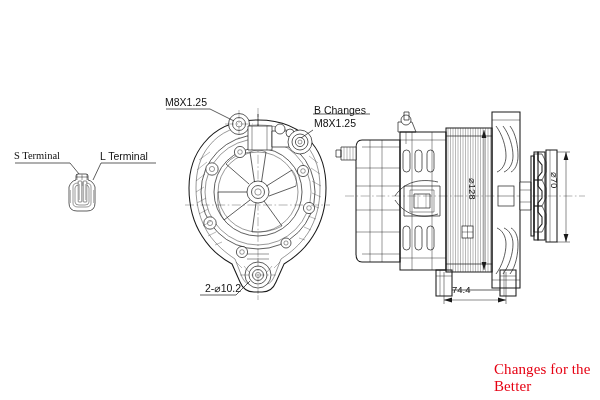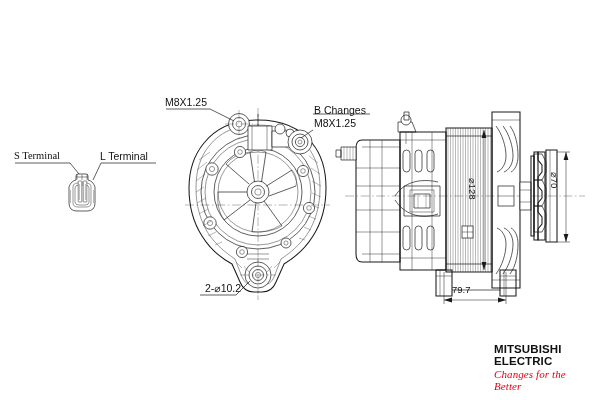--- a/index.html
+++ b/index.html
@@ -16,36 +16,36 @@
   .hair{fill:none;stroke:#333;stroke-width:.35;}
   .ctr{fill:none;stroke:#444;stroke-width:.4;stroke-dasharray:9 2.5 1.6 2.5;}
   .dim{fill:none;stroke:#1a1a1a;stroke-width:.5;}
   .wh{fill:#fff;stroke:#1a1a1a;stroke-width:.7;}
   .wh2{fill:#fff;stroke:#1a1a1a;stroke-width:.5;}
   .gry2{fill:#ececec;stroke:#1a1a1a;stroke-width:.5;}
   .blk{fill:#1a1a1a;}
   #logo{position:absolute;left:494px;top:344px;width:100px;}
   #logo .brand{font-family:"Liberation Sans",sans-serif;font-weight:bold;
        font-size:11.5px;line-height:11.6px;letter-spacing:.1px;color:#111;}
-  #logo .tag{font-family:"Liberation Serif",serif;font-style:italic;
-       font-size:11px;margin-top:1px;letter-spacing:.1px;}
+  #logo .tag{font-family:"Liberation Serif",serif;
+       font-size:15px;margin-top:17px;letter-spacing:.1px;}
   .logorow{display:flex;align-items:center;gap:5px;}
 </style>
 </head>
 <body>
 
 <div id="sheet">
 
   <div class="lbl" style="left:14px;top:150px;font-family:Liberation Serif, serif;">S Terminal</div>
   <div class="lbl" style="left:100px;top:150px;">L Terminal</div>
   <div class="lbl" style="left:165px;top:96px;">M8X1.25</div>
   <div class="lbl" style="left:314px;top:104px;">B Changes</div>
   <div class="lbl" style="left:314px;top:117px;">M8X1.25</div>
   <div class="lbl" style="left:199px;top:282px;margin-left:6px;">2-⌀10.2</div>
-  <div class="lbl sm" style="left:452px;top:284px;">79.7</div>
+  <div class="lbl sm" style="left:452px;top:284px;">74.4</div>
   <div class="lbl sm" style="left:560px;top:172px;transform:rotate(90deg);transform-origin:left top;">⌀70</div>
   <div class="lbl sm" style="left:478px;top:178px;transform:rotate(90deg);transform-origin:left top;">⌀128</div>
 
   <svg viewBox="0 0 600 400">
 
     <g>
       <path class="ln" d="M15,163 H70"></path>
       <path class="ln" d="M70,163 L84,180"></path>
     </g>
     <g>
@@ -307,21 +307,17 @@
     </g>
   </svg>
 
   <div id="logo">
     <div class="logorow">
       <svg width="26" height="22" viewBox="0 0 26 22">
         <polygon points="13,0.5 19.6,11.2 6.4,11.2" fill="#e60012"></polygon>
         <polygon points="6.2,11.8 12.8,22 -0.4,22" fill="#e60012"></polygon>
         <polygon points="19.8,11.8 26.4,22 13.2,22" fill="#e60012"></polygon>
       </svg>
-      <div>
-        <div class="brand">MITSUBISHI</div>
-        <div class="brand">ELECTRIC</div>
-      </div>
     </div>
     <div class="tag" style="color:#e60012;">Changes for the Better</div>
   </div>
 
 </div>
 
 </body></html>

